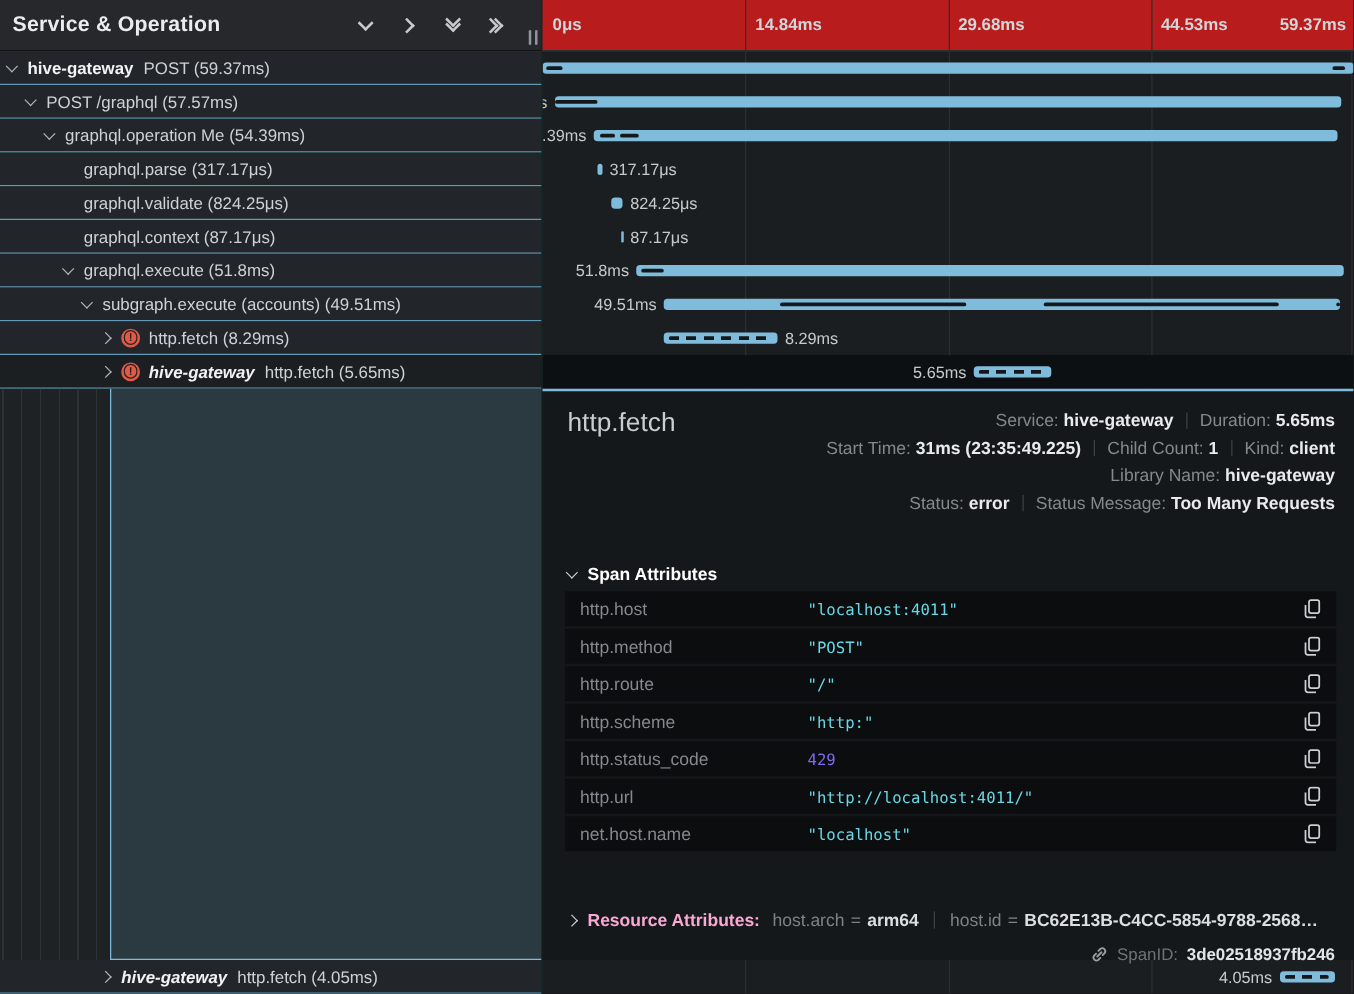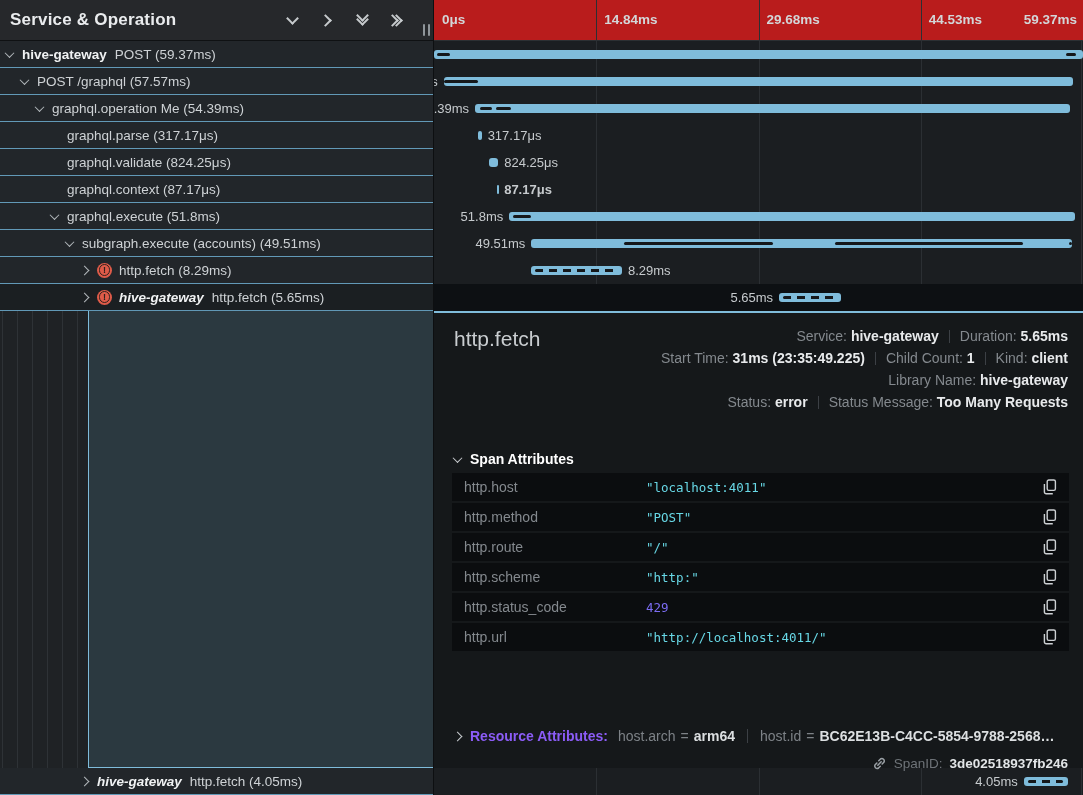--- a/index.html
+++ b/index.html
@@ -75,21 +75,21 @@
   .attr-row{display:flex;align-items:center;height:28px;margin-bottom:2px;background:#0b0d0f;padding:0 12px;box-sizing:border-box;}
   .attr-key{flex:0 0 182px;font-size:14px;color:#84898e;white-space:nowrap;}
   .attr-key .hl{background:#46586c;border-radius:3px;padding:2px 5px;margin-left:-5px;color:#b7c1ca;}
   .attr-val{font-family:"DejaVu Sans Mono","Liberation Mono",monospace;font-size:12.5px;white-space:nowrap;}
   .attr-val.string{color:#68d8e6;}
   .attr-val.number{color:#7b6cf2;}
   .attr-val .vhl{background:#3b6aa5;color:#86e3ee;padding:1px 4px;border-radius:2px;margin-left:-2px;}
   .copy-btn{margin-left:auto;cursor:pointer;display:flex;align-items:center;color:#cdd0d3;}
 
   .res-line{position:absolute;left:20px;right:14px;top:415px;display:flex;align-items:center;font-size:14px;white-space:nowrap;overflow:hidden;}
-  .res-title{font-weight:700;color:#8b5cf6;margin:0 10px 0 9px;}
+  .res-title{font-weight:700;color:#f9a8d4;margin:0 10px 0 9px;}
   .res-key{color:#7d8287;}
   .res-eq{color:#7d8287;margin:0 5px;}
   .res-val{color:#dcdfe1;font-weight:700;}
   .res-div{width:1px;height:14px;background:#3c4045;margin:0 12px;flex:0 0 auto;}
 
   .detail-footer{position:absolute;right:15px;top:443px;display:flex;align-items:center;gap:7px;font-size:13.5px;}
   .sid-lab{color:#6e7378;}
   .sid-val{color:#e2e5e7;font-weight:700;}
 </style>
 </head>
@@ -231,21 +231,21 @@
         <div class="tl-row">
           <div class="bar" style="left: 6.80478%; width: 0.53394%;"></div>
           <span class="tl-label rgt" style="left: 7.33872%;">317.17μs</span>
         </div>
         <div class="tl-row">
           <div class="bar" style="left: 8.50598%; width: 1.38791%;"></div>
           <span class="tl-label rgt" style="left: 9.89389%;">824.25μs</span>
         </div>
         <div class="tl-row">
           <div class="bar" style="left: 9.73556%; width: 0.15%;"></div>
-          <span class="tl-label rgt" style="left: 9.88556%; font-weight: bold;">87.17μs</span>
+          <span class="tl-label rgt" style="left: 9.88556%;">87.17μs</span>
         </div>
         <div class="tl-row">
           <div class="bar" style="left: 11.5883%; width: 87.2495%;"></div>
           <div class="mark" style="left: 12.1273%; width: 2.8634%;"></div>
           <span class="tl-label lft" style="right: 88.4117%;">51.8ms</span>
         </div>
         <div class="tl-row">
           <div class="bar" style="left: 14.9907%; width: 83.3923%;"></div>
           <div class="mark" style="left: 29.3077%; width: 22.9072%;"></div>
           <div class="mark" style="left: 61.8157%; width: 28.9709%;"></div>
@@ -324,20 +324,30 @@
             <span class="copy-btn">
               <svg width="14" height="16" viewBox="0 0 14 16" fill="none" stroke="#cdd0d3" stroke-width="1.4">
                 <rect x="4.2" y="1" width="8.2" height="10.4" rx="1.6"></rect>
                 <path d="M9.8 14.8 H3.2 a1.8 1.8 0 0 1 -1.8 -1.8 V5"></path>
               </svg>
             </span>
           </div>
           <div class="attr-row">
             <span class="attr-key">http.url</span>
             <span class="attr-val string">"http://localhost:4011/"</span>
+            <span class="copy-btn">
+              <svg width="14" height="16" viewBox="0 0 14 16" fill="none" stroke="#cdd0d3" stroke-width="1.4">
+                <rect x="4.2" y="1" width="8.2" height="10.4" rx="1.6"></rect>
+                <path d="M9.8 14.8 H3.2 a1.8 1.8 0 0 1 -1.8 -1.8 V5"></path>
+              </svg>
+            </span>
+          </div>
+          <div class="attr-row">
+            <span class="attr-key">net.host.name</span>
+            <span class="attr-val string">"localhost"</span>
             <span class="copy-btn">
               <svg width="14" height="16" viewBox="0 0 14 16" fill="none" stroke="#cdd0d3" stroke-width="1.4">
                 <rect x="4.2" y="1" width="8.2" height="10.4" rx="1.6"></rect>
                 <path d="M9.8 14.8 H3.2 a1.8 1.8 0 0 1 -1.8 -1.8 V5"></path>
               </svg>
             </span>
           </div>
         </div>
 
       <div class="res-line" id="res-line">

